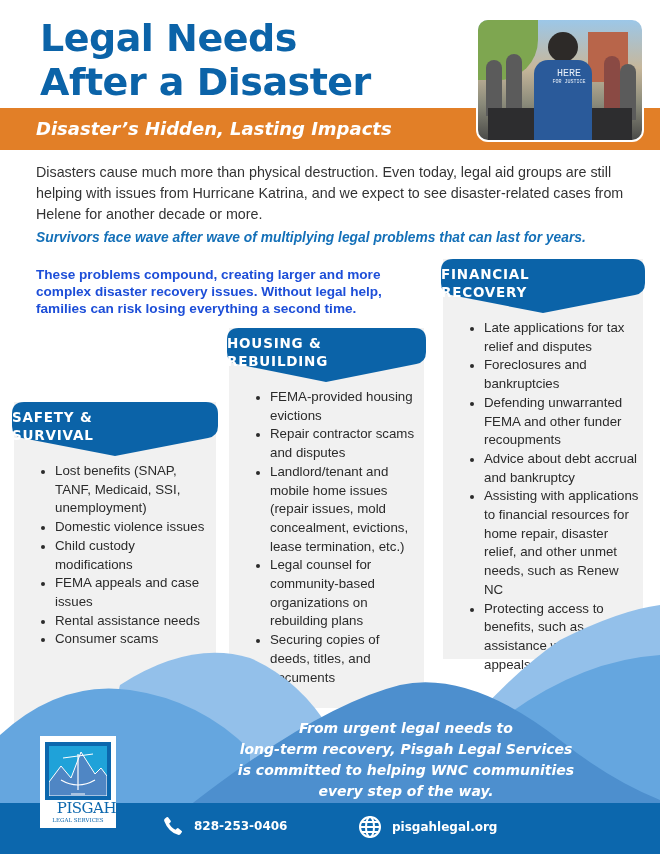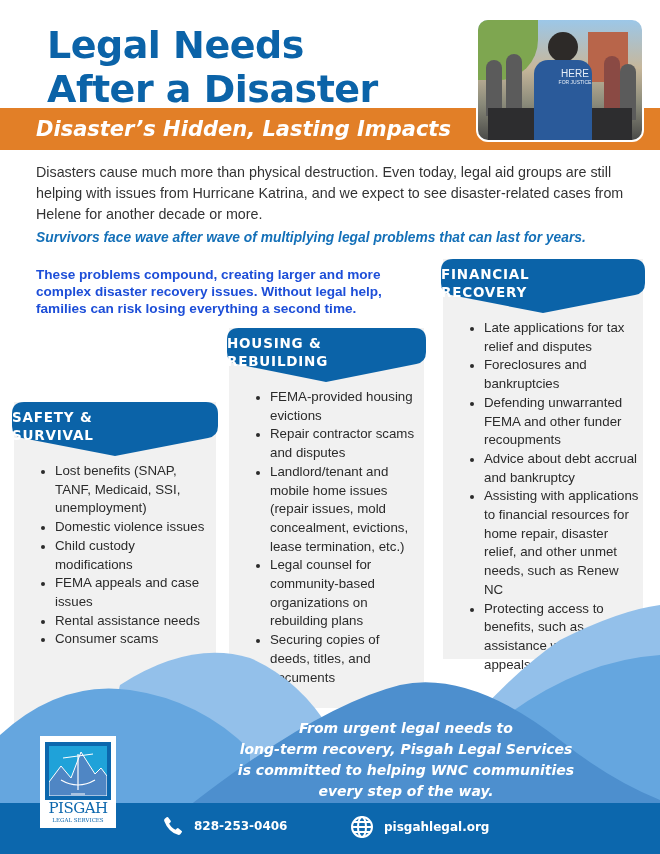--- a/index.html
+++ b/index.html
@@ -1,26 +1,26 @@
 <!DOCTYPE html>
 <html><head>
 <meta charset="utf-8">
 <style>
   html,body{margin:0;padding:0;}
   body{width:660px;height:854px;position:relative;overflow:hidden;background:#ffffff;font-family:"Liberation Sans",sans-serif;color:#222;}
-  .title{position:absolute;left:36px;top:12px;margin:11px;font-family:"DejaVu Sans",sans-serif;font-weight:bold;font-size:38px;line-height:44px;color:#0b63a8;letter-spacing:-0.5px;}
+  .title{position:absolute;left:36px;top:12px;margin:4px;font-family:"DejaVu Sans",sans-serif;font-weight:bold;font-size:38px;line-height:44px;color:#0b63a8;letter-spacing:-0.5px;}
   .orange-bar{position:absolute;left:0;top:108px;width:660px;height:42px;background:#e27f27;}
-  .subtitle{position:absolute;left:36px;top:115px;margin:0;font-family:"DejaVu Sans",sans-serif;font-weight:bold;font-style:italic;font-size:21px;line-height:28px;color:#fff;}
+  .subtitle{position:absolute;left:36px;top:115px;margin:0;font-family:"DejaVu Sans",sans-serif;font-weight:bold;font-style:italic;font-size:18px;line-height:28px;color:#fff;}
   .photo{position:absolute;left:476px;top:18px;width:164px;height:120px;border-radius:12px;border:2px solid #fff;overflow:hidden;background:linear-gradient(180deg,#9cc7e8 0%,#c7b79b 40%,#8a8a7a 70%,#4a4a48 100%);}
   .photo .tree{position:absolute;left:0;top:0;width:60px;height:60px;background:#7ea650;border-radius:0 0 40px 0;}
   .photo .bldg{position:absolute;right:14px;top:12px;width:40px;height:50px;background:#b8654a;}
   .photo .person{position:absolute;left:56px;top:12px;width:58px;height:108px;}
   .photo .head{position:absolute;left:14px;top:0;width:30px;height:30px;border-radius:50%;background:#2d2a28;}
   .photo .shirt{position:absolute;left:0;top:28px;width:58px;height:80px;border-radius:14px 14px 0 0;background:#2a5a9a;}
-  .photo .shirt-text{position:absolute;left:12px;top:36px;width:58px;text-align:center;color:#e6eef8;font-family:Liberation Sans, sans-serif;font-size:10px;line-height:11px;}
+  .photo .shirt-text{position:absolute;left:6px;top:36px;width:58px;text-align:center;color:#e6eef8;font-family:Liberation Mono, monospace;font-size:10px;line-height:11px;}
   .photo .shirt-text small{display:block;font-size:5px;line-height:7px;}
   .photo .table{position:absolute;left:10px;top:88px;width:144px;height:32px;background:#2d2d2f;}
   .photo .crowd{position:absolute;top:40px;width:16px;height:56px;border-radius:8px 8px 0 0;background:#5b5b5b;}
 
   .intro{position:absolute;left:36px;top:162px;width:600px;margin:0;font-size:14.3px;line-height:21px;color:#333;}
   .emph{position:absolute;left:36px;top:230px;width:620px;margin:0;font-size:13.8px;font-weight:bold;font-style:italic;color:#1470b8;}
   .compound{position:absolute;left:36px;top:266px;width:380px;margin:0;font-size:13.6px;line-height:17px;font-weight:bold;color:#1d4ed8;}
 
   .card{position:absolute;background:#f1f1f1;}
   .card-head{position:absolute;left:-2px;top:0;right:-2px;height:54px;}
@@ -31,21 +31,21 @@
   .card li::before{content:"";position:absolute;left:-14px;top:8px;width:4px;height:4px;border-radius:50%;background:#2b2b2b;}
 
   .hills{position:absolute;left:0;top:600px;width:660px;height:254px;}
   .closing{position:absolute;left:236px;top:718px;width:340px;margin:0;text-align:center;color:#fff;font-family:"DejaVu Sans",sans-serif;font-weight:bold;font-style:italic;font-size:14px;line-height:21px;}
   .footer{position:absolute;left:0;top:803px;width:660px;height:51px;background:#0c67ad;}
   .contact{position:absolute;top:815px;display:flex;align-items:center;color:#fff;font-family:"DejaVu Sans",sans-serif;font-weight:bold;font-size:12px;}
   .contact svg{margin-right:10px;}
   .logo{position:absolute;left:40px;top:736px;width:76px;height:92px;background:#fff;}
   .logo .mark{position:absolute;left:5px;top:6px;width:66px;height:58px;background:#0c67ad;}
   .logo .mark-inner{position:absolute;left:4px;top:4px;width:58px;height:50px;background:#1fa2d9;overflow:hidden;}
-  .logo .name{position:absolute;left:0;right:0;top:64px;text-align:center;font-family:"DejaVu Serif",serif;font-size:15px;line-height:16px;color:#0c67ad;letter-spacing:-0.5px;}
+  .logo .name{position:absolute;left:0;right:0;top:64px;text-align:right;font-family:"DejaVu Serif",serif;font-size:15px;line-height:16px;color:#0c67ad;letter-spacing:-0.5px;}
   .logo .sub{position:absolute;left:0;right:0;top:80px;text-align:center;font-family:"DejaVu Serif",serif;font-size:5.5px;line-height:8px;color:#0c67ad;}
 </style>
 </head>
 <body>
 
 <h1 class="title">
   <span>Legal Needs</span><br>
   <span>After a Disaster</span>
 </h1>
 <div class="orange-bar"></div>
@@ -155,20 +155,20 @@
   <div class="name">PISGAH</div>
   <div class="sub">LEGAL SERVICES</div>
 </div>
 
 <a class="contact" style="left:162px;">
   <svg width="22" height="22" viewBox="0 0 24 24">
       <path d="M6.6 2.5 L9.5 6.2 Q10 7 9.3 7.8 L7.8 9.3 Q9.5 13.5 14.7 16.2 L16.2 14.7 Q17 14 17.8 14.5 L21.5 17.4 Q22.2 18 21.6 18.9 L20 21 Q19 22 17.5 21.6 Q7 18.5 2.4 6.5 Q2 5 3 4 L5 2.4 Q6 1.8 6.6 2.5Z" fill="#fff"></path>
     </svg>
   <span>828-253-0406</span>
 </a>
-<a class="contact" style="left:350px;">
+<a class="contact" style="left:358px;">
   <svg width="24" height="24" viewBox="0 0 24 24">
       <circle cx="12" cy="12" r="10" fill="none" stroke="#fff" stroke-width="2"></circle>
       <ellipse cx="12" cy="12" rx="4" ry="10" fill="none" stroke="#fff" stroke-width="2"></ellipse>
       <path d="M2 12 H22 M4 7 H20 M4 17 H20" stroke="#fff" stroke-width="2"></path>
     </svg>
   <span>pisgahlegal.org</span>
 </a>
 
 </body></html>

